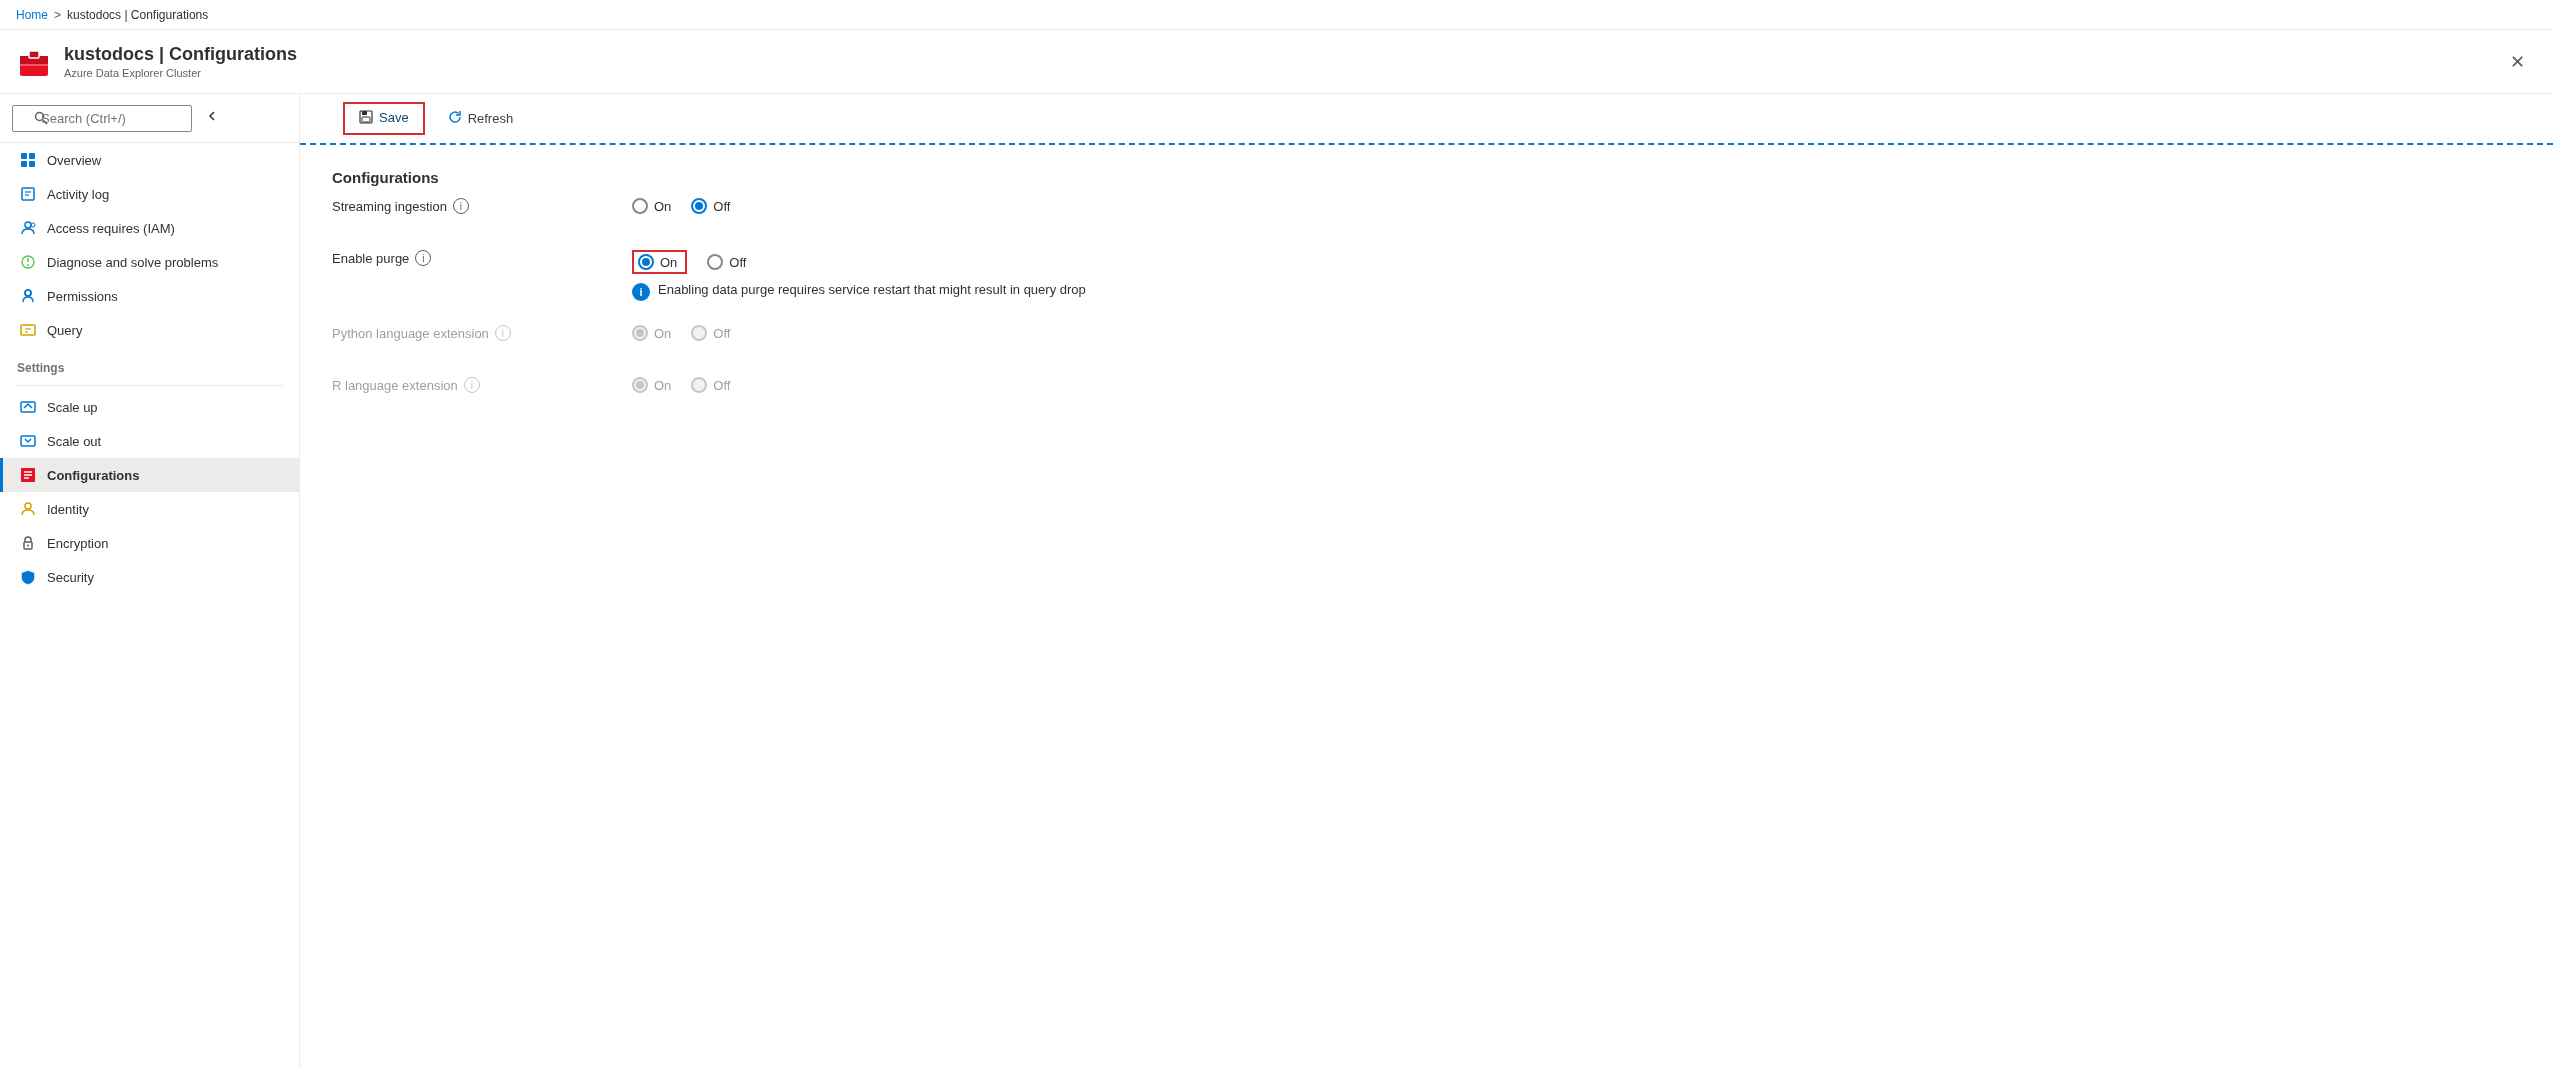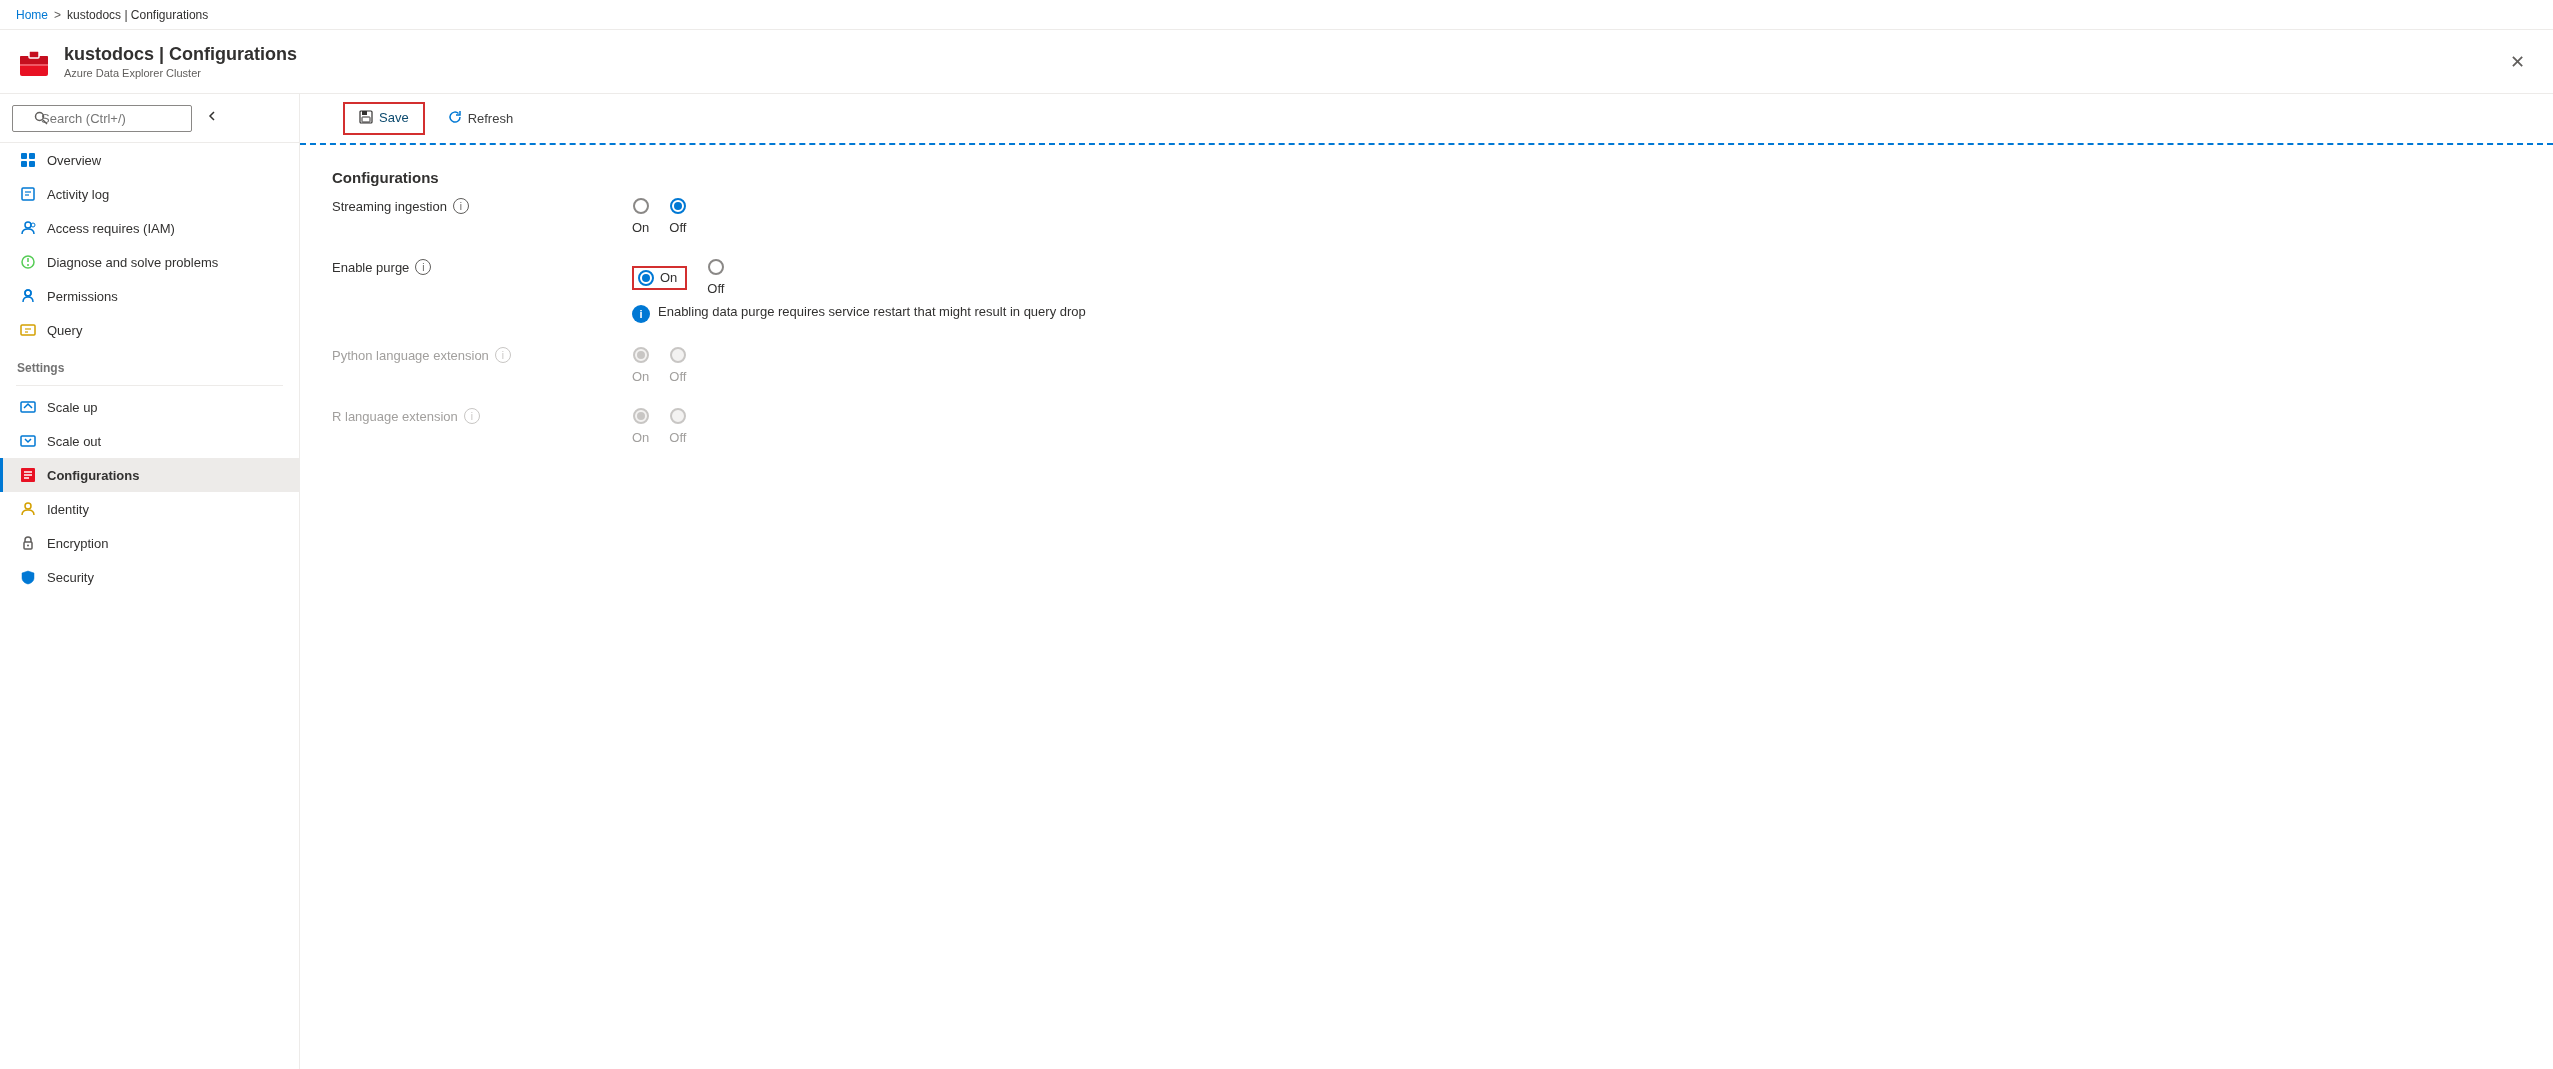--- a/index.html
+++ b/index.html
@@ -232,21 +232,20 @@
       display: flex;
       align-items: center;
       gap: 20px;
       padding-top: 4px;
     }
     .radio-option {
       display: flex;
       align-items: center;
       gap: 6px;
       cursor: pointer;
-      flex-direction: column;
     }
     .radio-option.disabled { cursor: default; }
     .radio-input {
       width: 16px;
       height: 16px;
       border-radius: 50%;
       border: 2px solid #8a8886;
       display: flex;
       align-items: center;
       justify-content: center;

